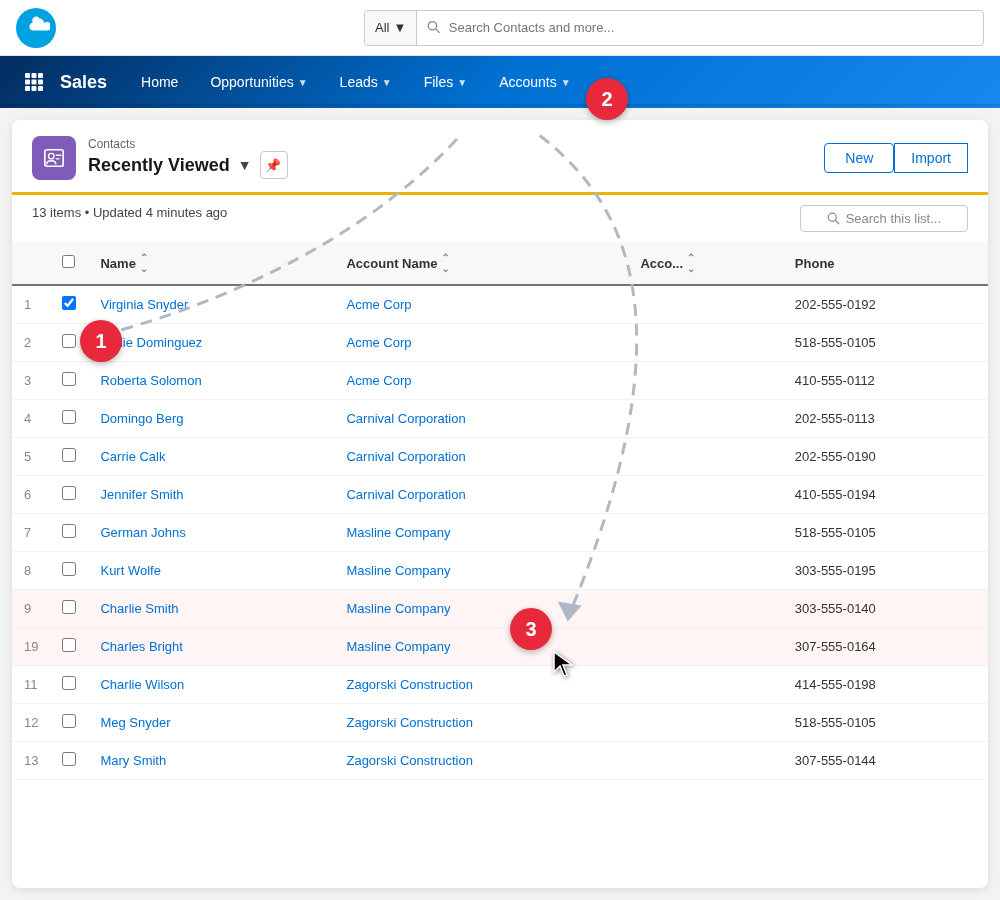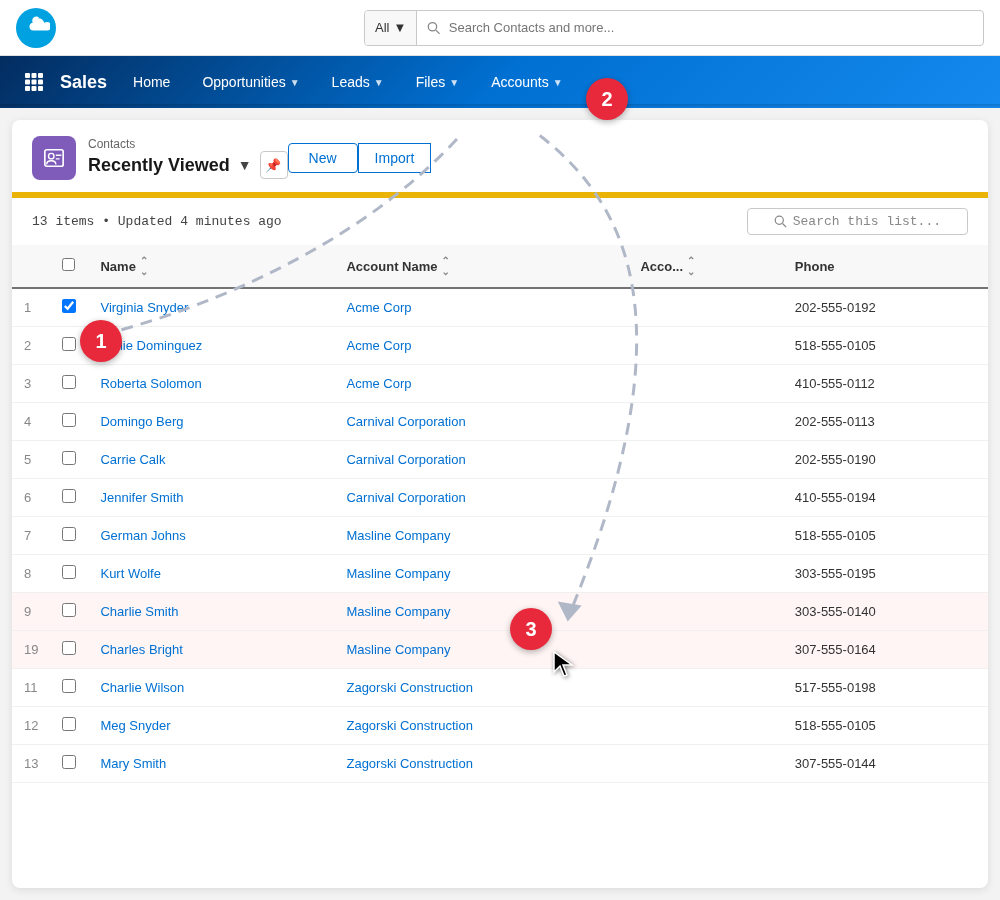--- a/index.html
+++ b/index.html
@@ -52,21 +52,21 @@
       padding: 4px 10px;
       border-right: 1px solid #c9c9c9;
       height: 100%;
       font-size: 13px;
       color: #333;
       gap: 4px;
       background: #f8f8f8;
     }
     .search-input-area {
       display: flex;
-      align-items: center;
+      align-items: flex-start;
       padding: 0 10px;
       flex: 1;
       gap: 8px;
     }
     .search-input-area input {
       border: none;
       outline: none;
       font-size: 13px;
       color: #555;
       width: 100%;
@@ -99,21 +99,21 @@
       align-items: center;
       justify-content: center;
       cursor: pointer;
       color: white;
       margin-right: 4px;
     }
     .app-name {
       font-size: 18px;
       font-weight: 600;
       color: white;
-      margin-right: 8px;
+      margin-right: 16px;
     }
     .nav-item {
       display: flex;
       align-items: center;
       padding: 0 14px;
       height: 52px;
       color: white;
       font-size: 14px;
       cursor: pointer;
       gap: 4px;
@@ -133,21 +133,22 @@
       height: calc(900px - 56px - 52px - 24px);
       overflow: hidden;
       position: relative;
     }
 
     
     .content-header {
       padding: 16px 20px 12px;
       display: flex;
       align-items: center;
-      border-bottom: 6px solid #eab308;
+      justify-content: space-between;
+      border-bottom: 3px solid #eab308;
     }
     .content-header-left {
       display: flex;
       align-items: center;
       gap: 12px;
     }
     .contacts-icon {
       width: 44px;
       height: 44px;
       background: #7f5bba;
@@ -205,23 +206,22 @@
       color: #0070d2;
       font-size: 14px;
       cursor: pointer;
       background: white;
     }
 
     
     .list-info {
       padding: 10px 20px;
       display: flex;
-      align-items: center;
+      align-items: flex-start;
       justify-content: space-between;
-      font-family: Liberation Mono, monospace;
     }
     .list-count {
       font-size: 13px;
       color: #444;
     }
     .list-search {
       display: flex;
       align-items: center;
       border: 1px solid #c9c9c9;
       border-radius: 4px;
@@ -633,21 +633,21 @@
     <td class="checkbox-cell">
       <input type="checkbox" style="">
     </td>
     <td>
       <a class="contact-link">Charlie Wilson</a>
     </td>
     <td>
       <a class="account-link">Zagorski Construction</a>
     </td>
     <td></td>
-    <td class="phone-cell">517-555-0198</td>
+    <td class="phone-cell">414-555-0198</td>
   </tr>
           <tr>
     <td class="row-num">12</td>
     <td class="checkbox-cell">
       <input type="checkbox" style="">
     </td>
     <td>
       <a class="contact-link">Meg Snyder</a>
     </td>
     <td>

